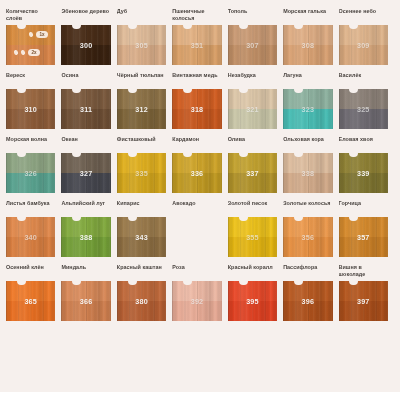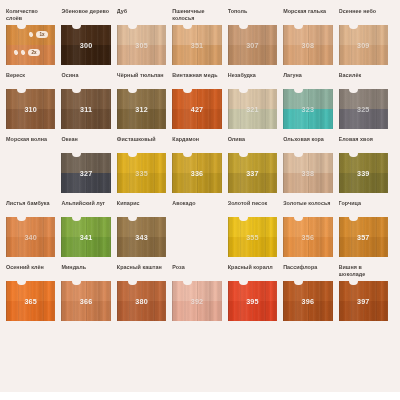--- a/index.html
+++ b/index.html
@@ -258,21 +258,21 @@
       </div>
       <div class="cell">
         <div class="cap">Винтажная медь</div>
         <div class="swatch">
           <div class="half top" style="background: rgb(210, 95, 35);"></div>
           <div class="half bot" style="background: rgb(199, 88, 31);"></div>
           <div class="grain"></div>
           <div class="planks"></div>
           <div class="shade"></div>
           <div class="notch"></div>
-          <div class="code">427</div>
+          <div class="code">318</div>
         </div>
       </div>
       <div class="cell">
         <div class="cap">Незабудка</div>
         <div class="swatch">
           <div class="half top" style="background: rgb(221, 199, 169);"></div>
           <div class="half bot" style="background: rgb(201, 198, 168);"></div>
           <div class="grain"></div>
           <div class="planks"></div>
           <div class="shade"></div>
@@ -299,20 +299,29 @@
           <div class="half bot" style="background: rgb(110, 106, 113);"></div>
           <div class="grain"></div>
           <div class="planks"></div>
           <div class="shade"></div>
           <div class="notch"></div>
           <div class="code dim">325</div>
         </div>
       </div>
       <div class="cell">
         <div class="cap">Морская волна</div>
+        <div class="swatch">
+          <div class="half top" style="background: rgb(143, 166, 132);"></div>
+          <div class="half bot" style="background: rgb(90, 163, 144);"></div>
+          <div class="grain"></div>
+          <div class="planks"></div>
+          <div class="shade"></div>
+          <div class="notch"></div>
+          <div class="code dim">326</div>
+        </div>
       </div>
       <div class="cell">
         <div class="cap">Океан</div>
         <div class="swatch">
           <div class="half top" style="background: rgb(111, 97, 82);"></div>
           <div class="half bot" style="background: rgb(70, 71, 79);"></div>
           <div class="grain"></div>
           <div class="planks"></div>
           <div class="shade"></div>
           <div class="notch"></div>
@@ -393,21 +402,21 @@
       </div>
       <div class="cell">
         <div class="cap">Альпийский луг</div>
         <div class="swatch">
           <div class="half top" style="background: rgb(131, 171, 64);"></div>
           <div class="half bot" style="background: rgb(116, 160, 56);"></div>
           <div class="grain"></div>
           <div class="planks"></div>
           <div class="shade"></div>
           <div class="notch"></div>
-          <div class="code">341</div>
+          <div class="code">388</div>
         </div>
       </div>
       <div class="cell">
         <div class="cap">Кипарис</div>
         <div class="swatch">
           <div class="half top" style="background: rgb(155, 123, 76);"></div>
           <div class="half bot" style="background: rgb(141, 110, 66);"></div>
           <div class="grain"></div>
           <div class="planks"></div>
           <div class="shade"></div>

